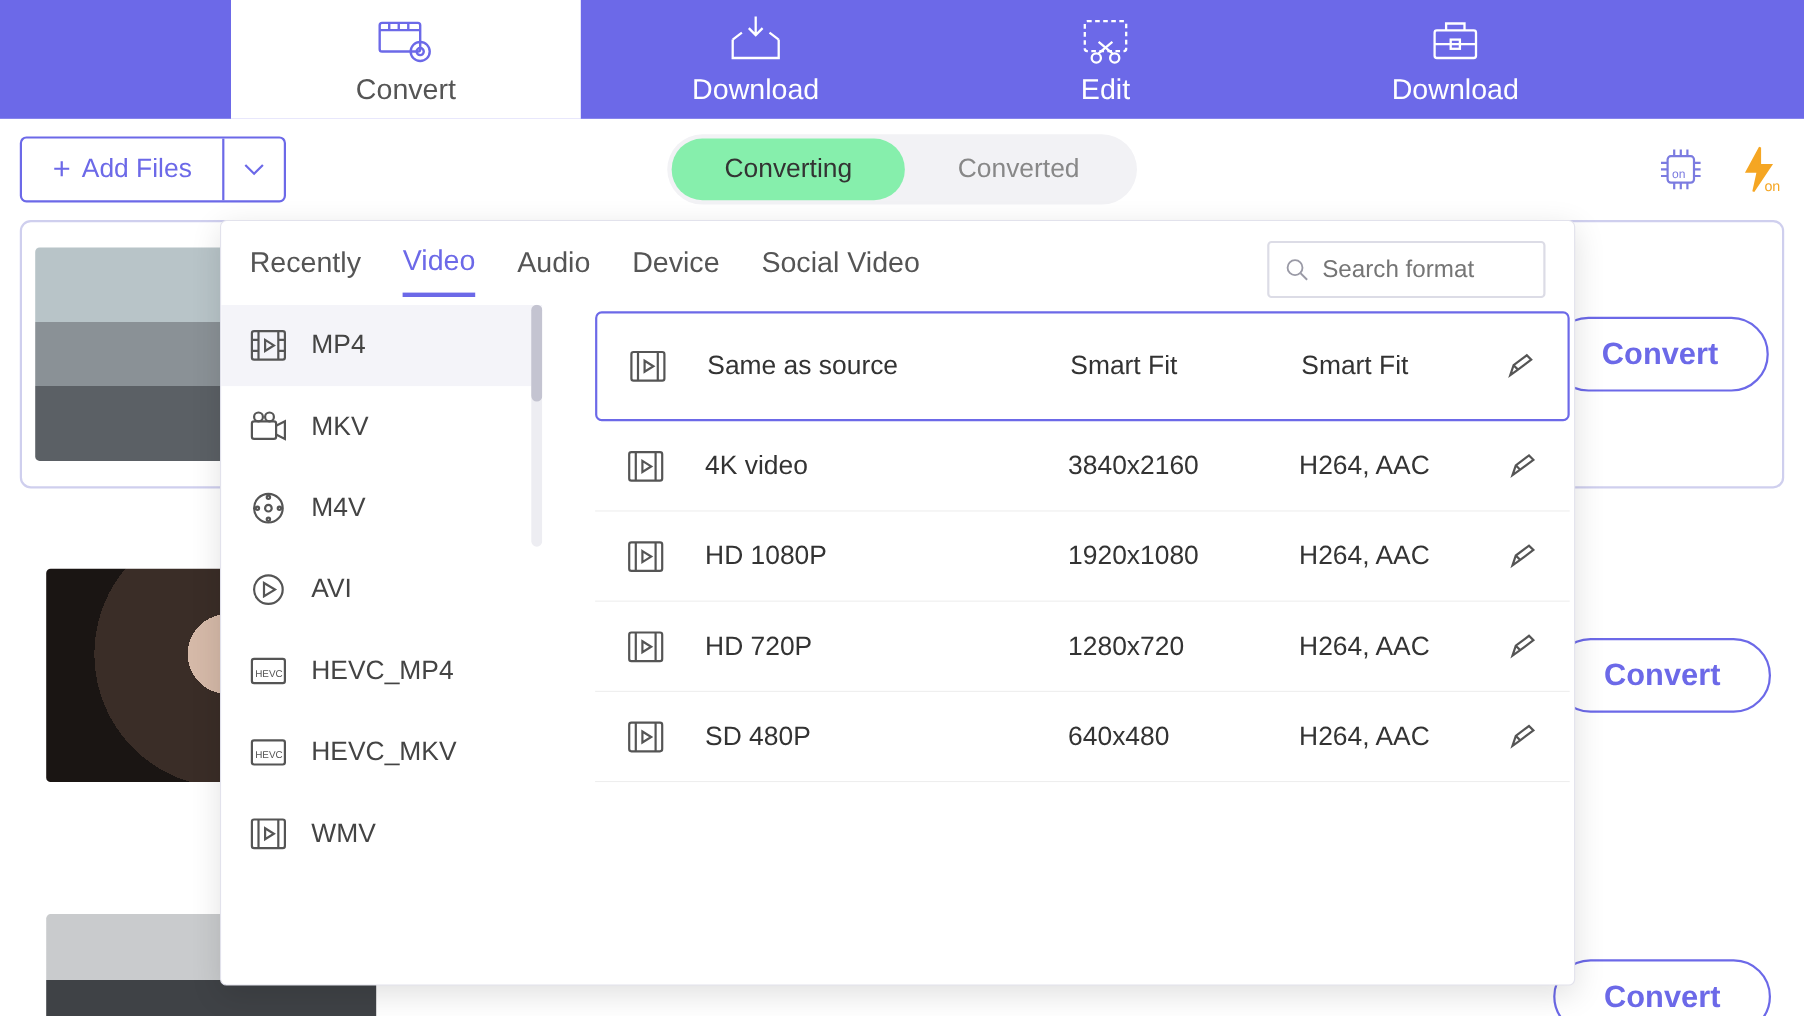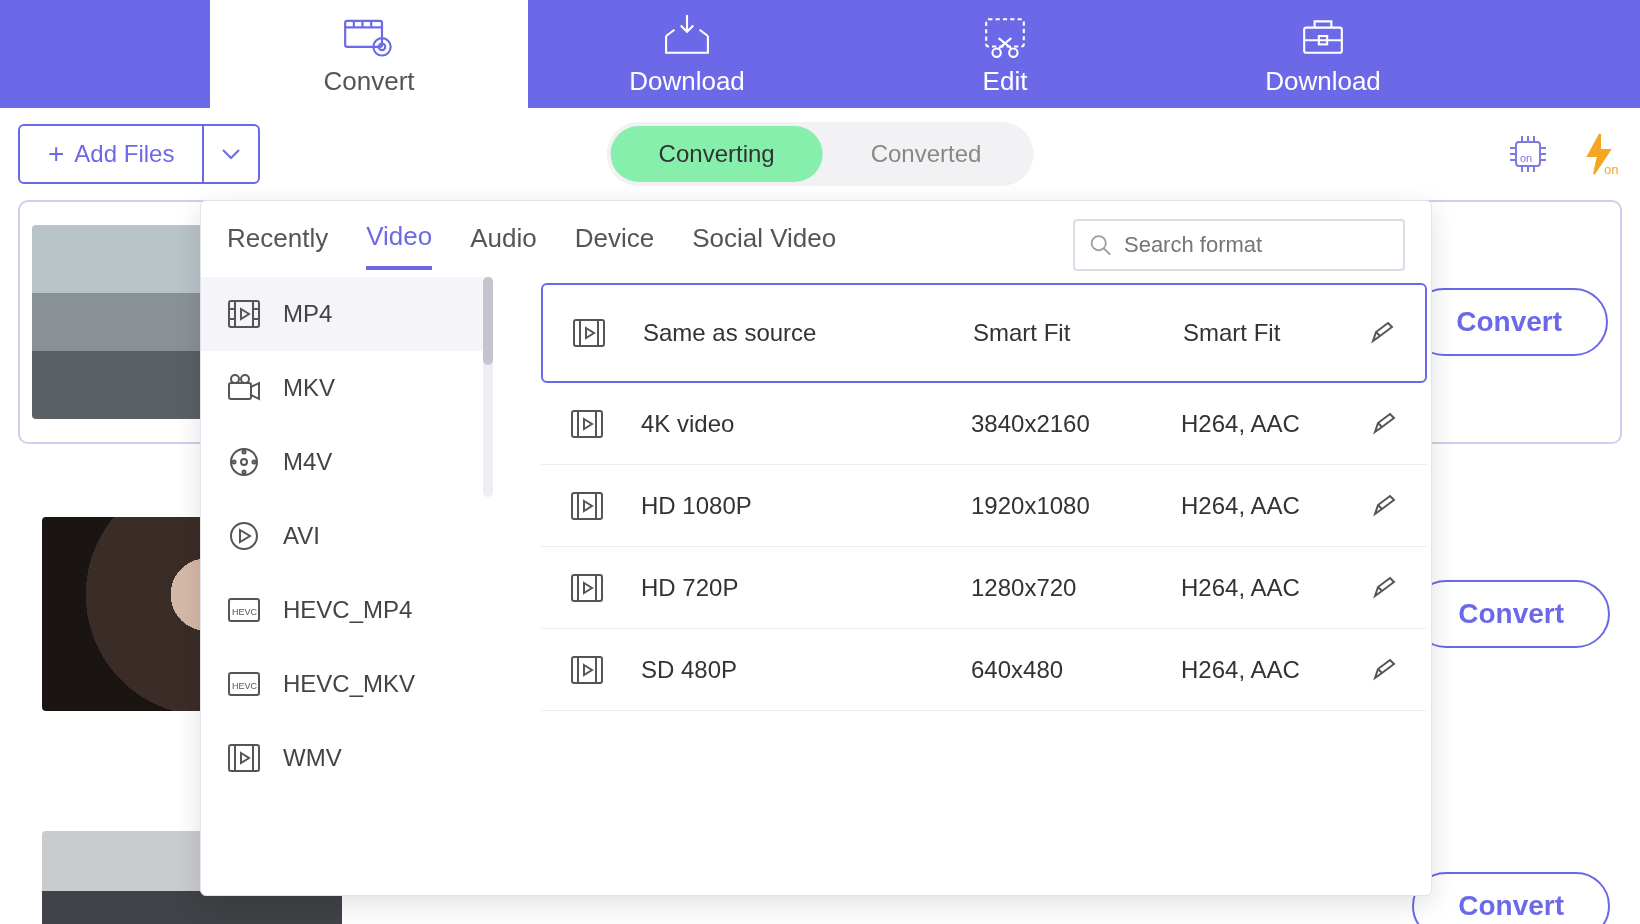--- a/index.html
+++ b/index.html
@@ -37,21 +37,21 @@
   .thumb2 { background: radial-gradient(circle at 55% 40%, #d5b9a8 0 18%, #3a2d27 18% 60%, #1a1513 60% 100%); }
   .thumb3 { background: linear-gradient(180deg, #c9cbcd 0 40%, #3f4246 40% 70%, #5a5f65 70% 100%); }
   .spacer { flex: 1; }
   .convert-btn { border: 2px solid #6c69e8; background: #fff; color: #6c69e8; font-size: 28px; font-weight: 600; padding: 16px 44px; border-radius: 36px; cursor: pointer; }
 
   
   .popover { position: absolute; left: 200px; top: 0; width: 1232px; height: 696px; background: #fff; border: 1px solid #e2e2ec; border-radius: 6px; box-shadow: 0 8px 28px rgba(0,0,0,.12); display: flex; flex-direction: column; }
   .pop-tabs { display: flex; align-items: center; padding: 18px 26px 0 26px; gap: 38px; }
   .pop-tab { font-size: 26px; color: #555; padding-bottom: 14px; cursor: pointer; }
   .pop-tab.active { color: #6c69e8; border-bottom: 4px solid #6c69e8; }
-  .search-wrap { margin-left: auto; border: 2px solid #dcdce6; border-radius: 4px; display: flex; align-items: center; padding: 8px 14px; width: 332px; height: 52px; }
+  .search-wrap { margin-left: auto; border: 2px solid #dcdce6; border-radius: 4px; display: flex; align-items: center; padding: 8px 14px; width: 253px; height: 52px; }
   .search-wrap input { border: none; outline: none; font-size: 22px; color: #888; width: 100%; }
   .search-wrap svg { stroke: #9a9aa6; margin-right: 12px; }
 
   .pop-body { display: flex; flex: 1; min-height: 0; margin-top: 6px; gap: 42px; }
   .fmt-list { width: 292px; overflow: hidden; position: relative; }
   .fmt-scroll { position: absolute; top: 0; right: 0; width: 10px; height: 220px; background: #ededf2; border-radius: 5px; }
   .fmt-scroll-thumb { position: absolute; top: 0; right: 0; width: 10px; height: 88px; background: #c4c4d1; border-radius: 5px; }
   .fmt-item { display: flex; align-items: center; gap: 22px; padding: 22px 26px; font-size: 24px; color: #444; cursor: pointer; }
   .fmt-item.active { background: #f4f4f9; }
   .fmt-icon { width: 34px; height: 30px; }

